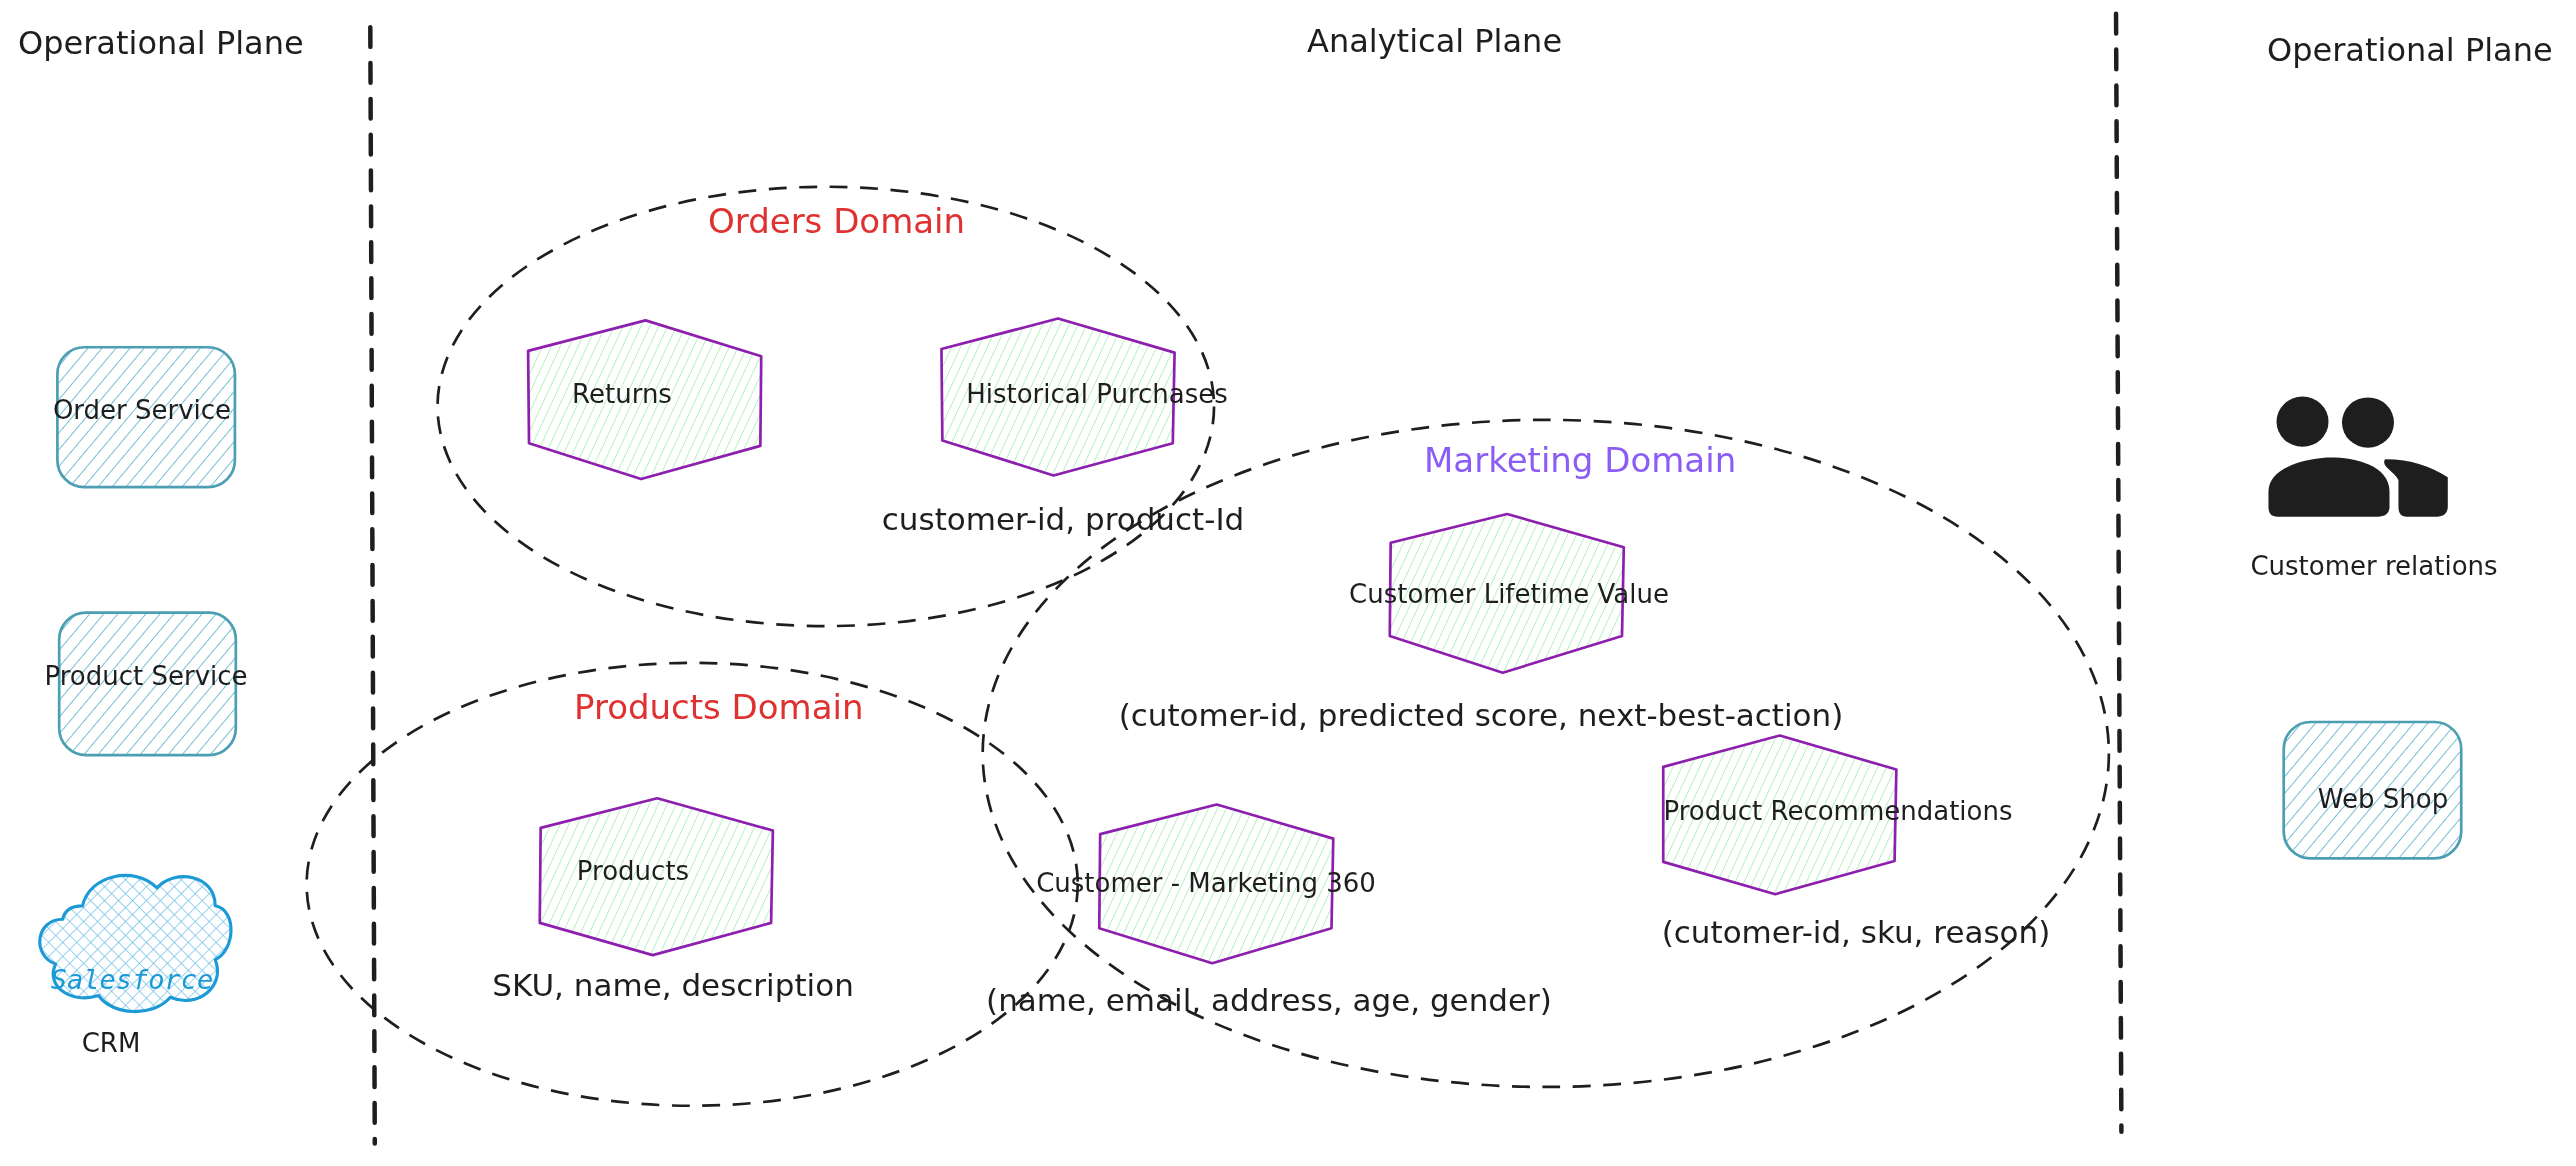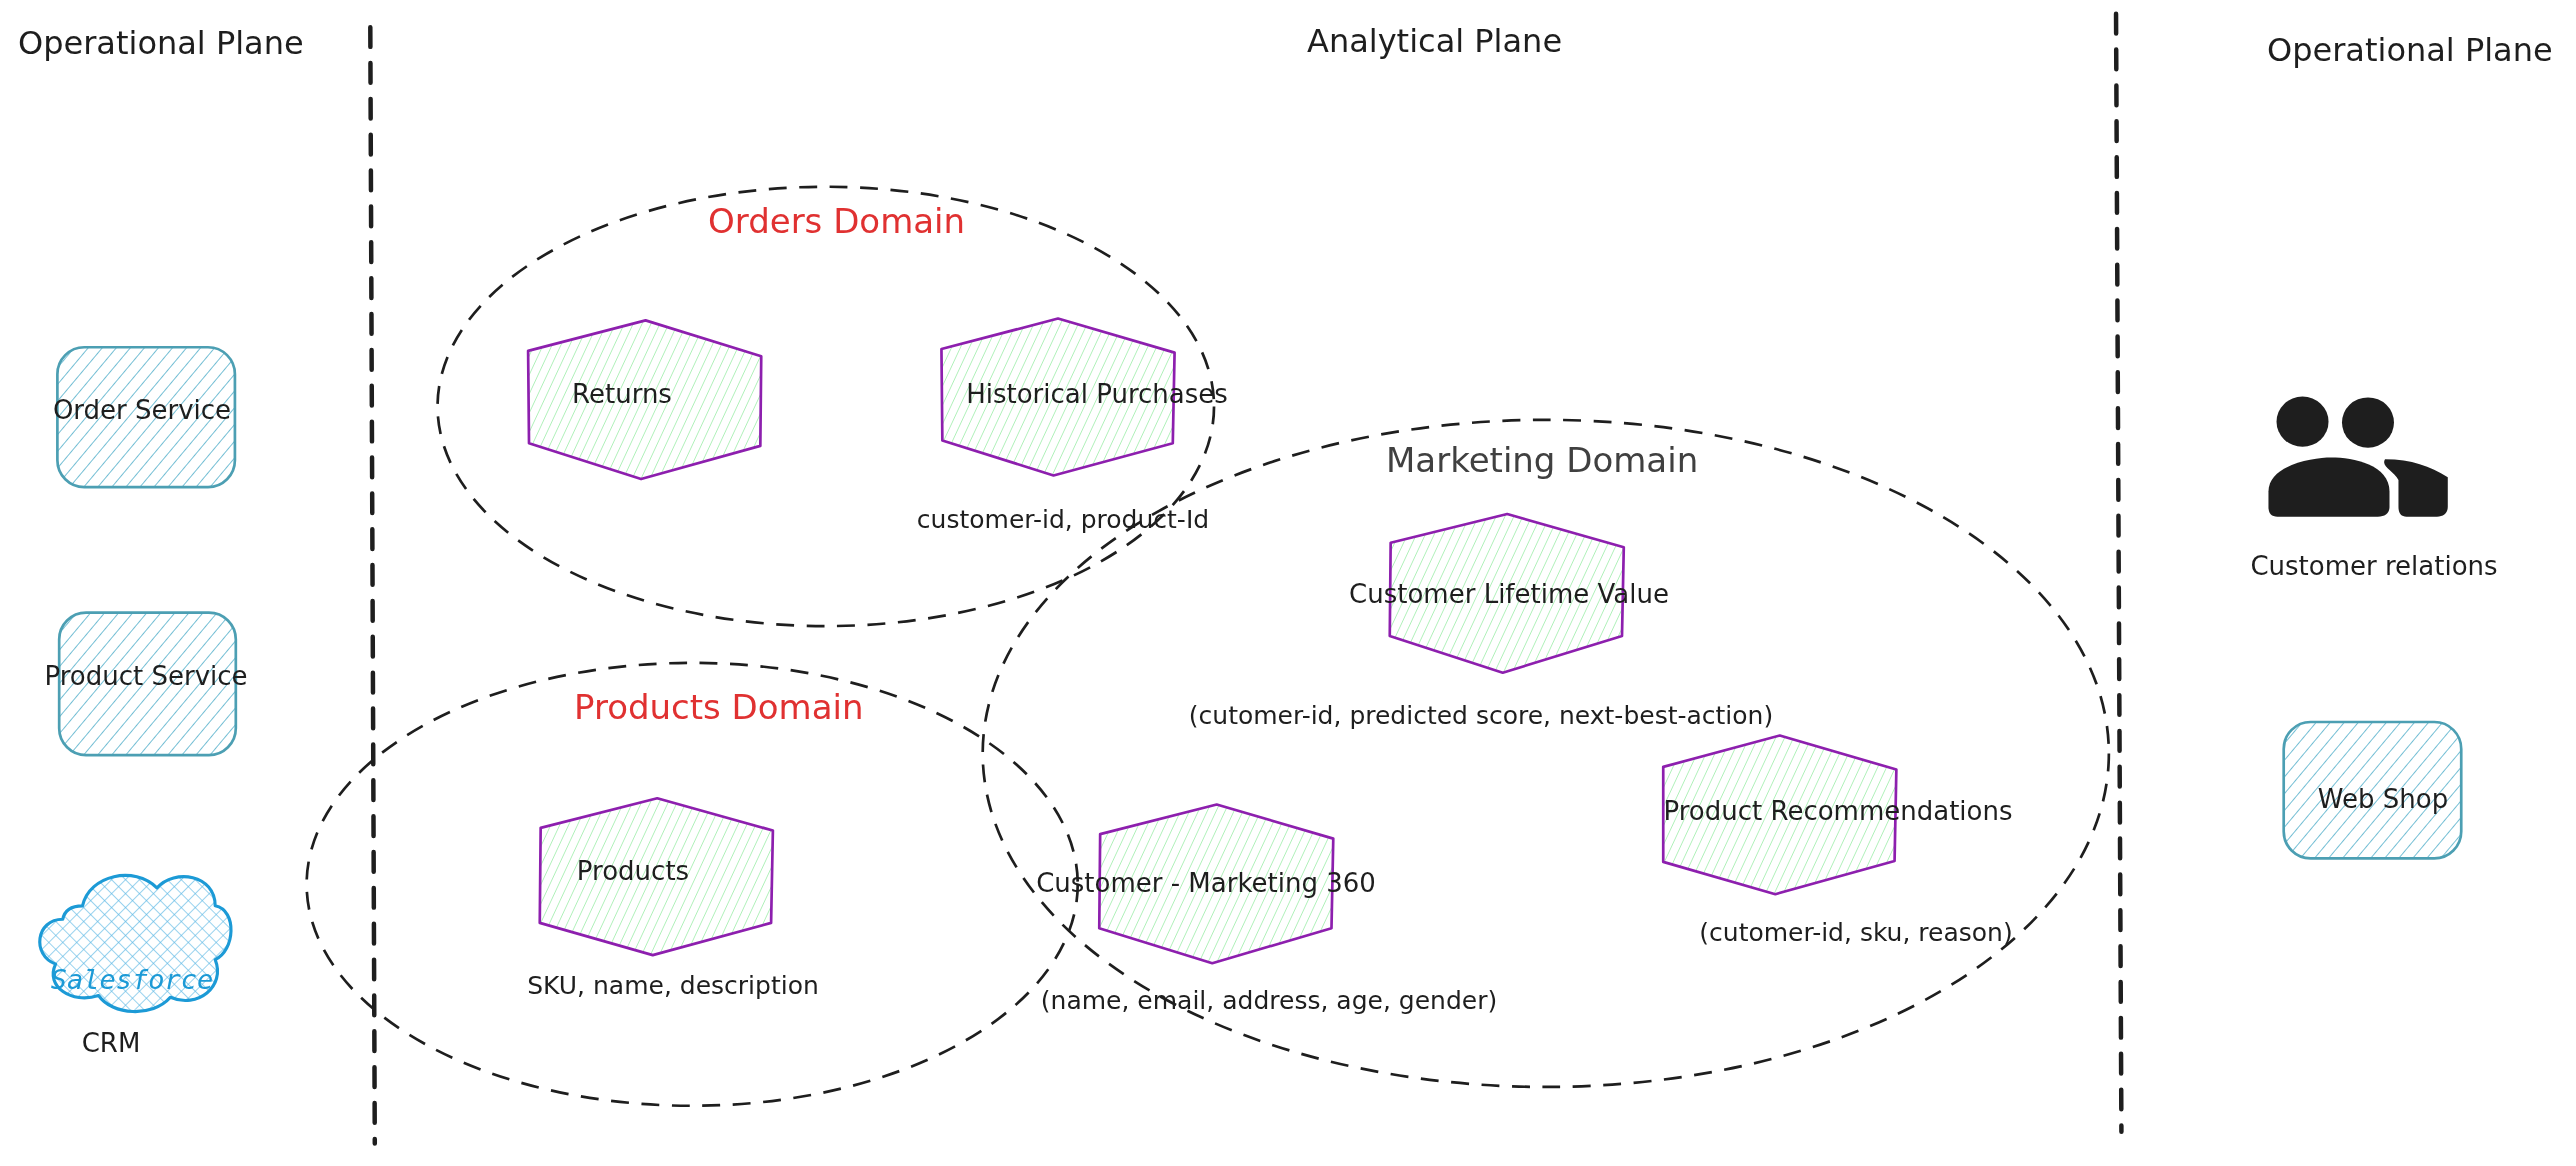--- a/index.html
+++ b/index.html
@@ -3,21 +3,21 @@
 <meta charset="utf-8">
 <style>
   html, body { margin: 0; padding: 0; background: #ffffff; }
   body { width: 2576px; height: 1167px; position: relative; overflow: hidden;
          font-family: "DejaVu Sans", sans-serif; color: #1e1e1e; }
   #canvas { position: absolute; left: 0; top: 0; width: 2576px; height: 867px; }
   .lbl { position: absolute; white-space: nowrap; line-height: 1; }
   .plane { font-size: 32px; }
   .domain { font-size: 34px; }
   .node-text { font-size: 26px; transform: translate(-50%, -50%); }
-  .attr-text { font-size: 25px; transform: translate(-50%, -50%); }
+  .attr-text { font-size: 31px; transform: translate(-50%, -50%); }
   .center { transform: translate(-50%, -50%); margin-top: 36px; }
   .sf-text { font-family: "DejaVu Sans Mono", monospace; font-size: 27px; font-style: italic; }
 </style>
 </head>
 <body>
 
 <div id="canvas">
   <svg width="2576" height="1167" viewBox="0 0 2873 1301" xmlns="http://www.w3.org/2000/svg" style="position:absolute;left:0;top:0">
     <defs>
       <pattern id="hatchGreen" patternUnits="userSpaceOnUse" width="9" height="9" patternTransform="rotate(25)">
@@ -59,21 +59,21 @@
     <polygon points="603,923 733,890 862,926 860,1029 728,1065 602,1029" fill="url(#hatchGreen)" stroke="#8d1fae" stroke-width="3" stroke-linejoin="round"></polygon>
     <polygon points="1227,930 1357,897 1487,935 1485,1035 1352,1074 1226,1035" fill="url(#hatchGreen)" stroke="#8d1fae" stroke-width="3" stroke-linejoin="round"></polygon>
   </svg>
 
   <div class="lbl plane" style="left:18px;top:27px;">Operational Plane</div>
   <div class="lbl plane" style="left:1307px;top:25px;">Analytical Plane</div>
   <div class="lbl plane" style="left:2267px;top:34px;">Operational Plane</div>
 
   <div class="lbl domain" style="left:708px;top:204px;color:#e03131;">Orders Domain</div>
   <div class="lbl domain" style="left:574px;top:690px;color:#e03131;">Products Domain</div>
-  <div class="lbl domain" style="left:1386px;top:443px;color:#404040;">Marketing Domain</div>
+  <div class="lbl domain" style="left:1424px;top:443px;color:#8b5cf6;">Marketing Domain</div>
 
   <div class="lbl node-text" style="left:142px;top:410px;">Order Service</div>
   <div class="lbl node-text" style="left:146px;top:676px;">Product Service</div>
   <div class="lbl sf-text center" style="left:132px;top:943px;color:#1c9ad6;">Salesforce</div>
   <div class="lbl node-text" style="left:111px;top:1043px;">CRM</div>
 
   <div class="lbl node-text" style="left:2374px;top:566px;">Customer relations</div>
   <div class="lbl node-text" style="left:2383px;top:799px;">Web Shop</div>
 
   <div class="lbl node-text" style="left:622px;top:394px;">Returns</div>

